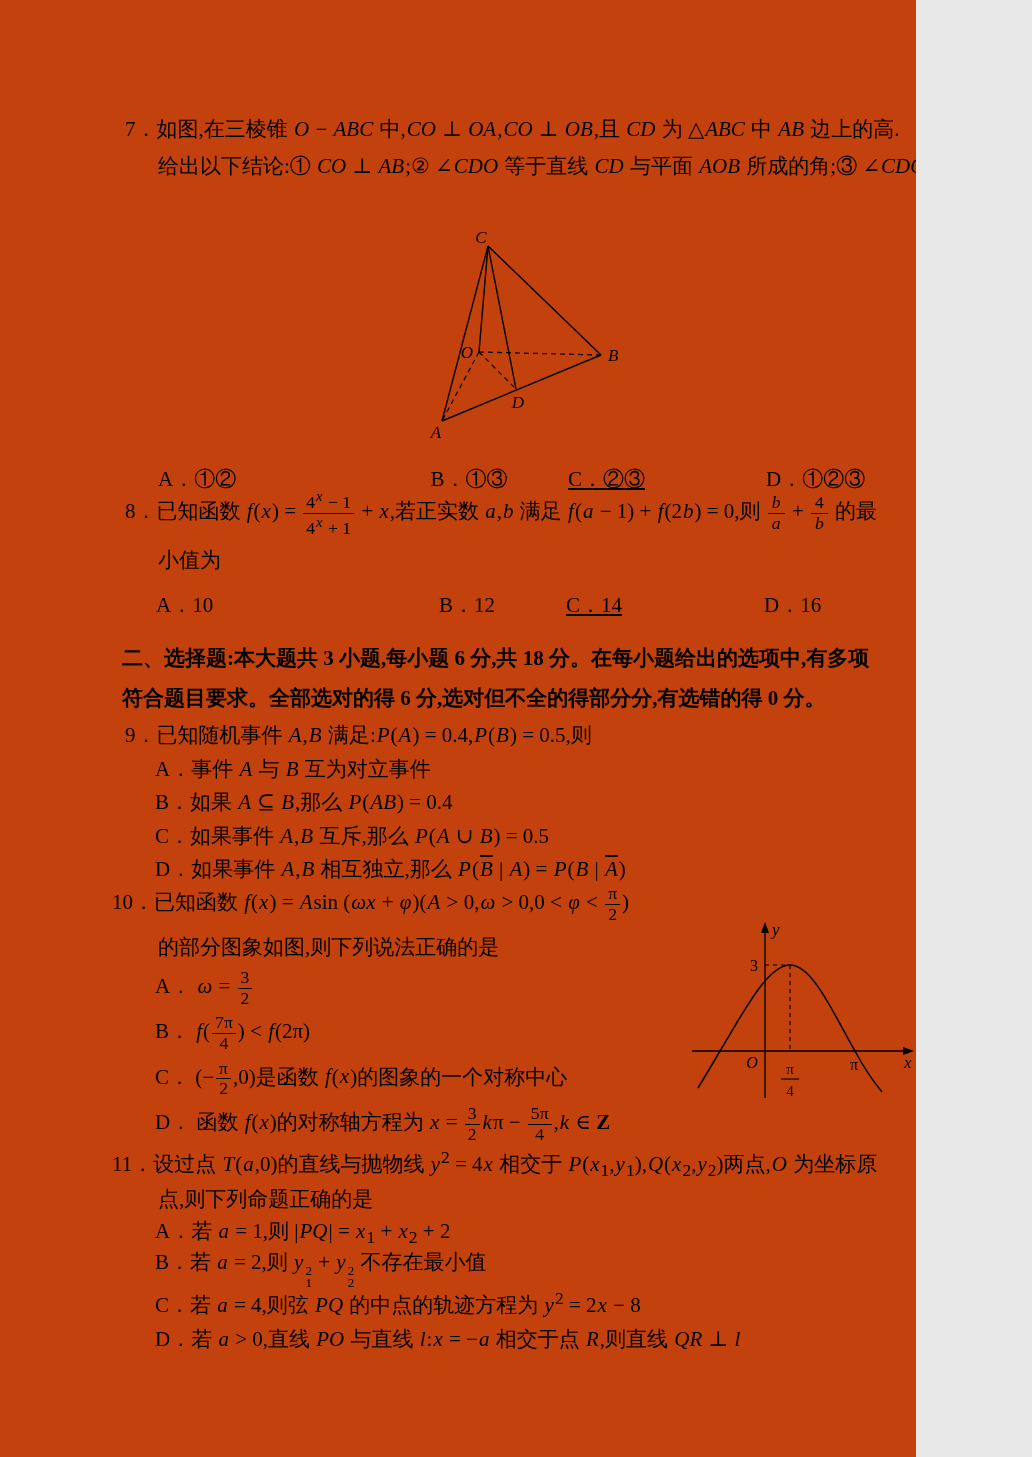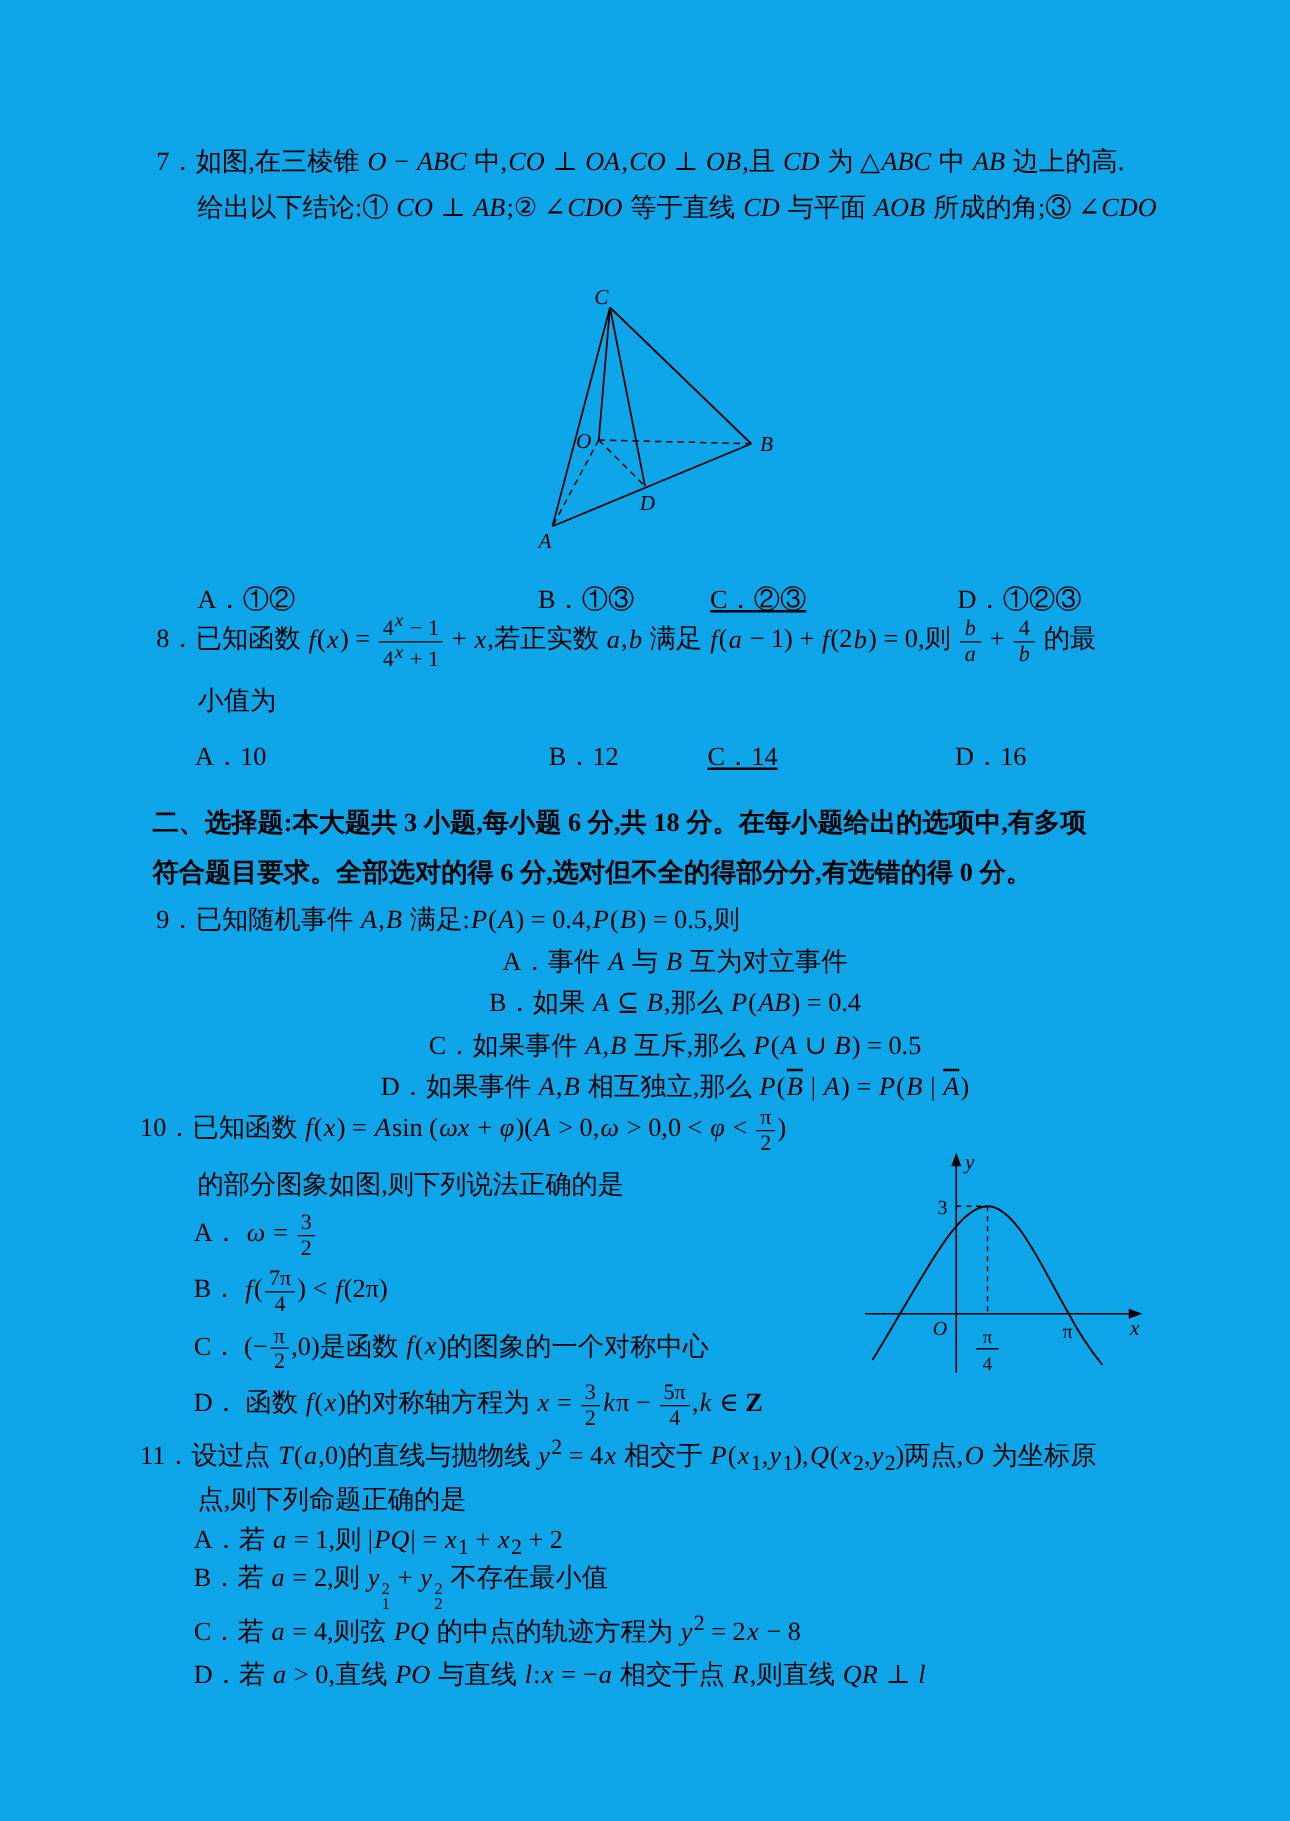--- a/index.html
+++ b/index.html
@@ -1,22 +1,22 @@
 <!DOCTYPE html>
 <html><head>
 <meta charset="utf-8">
 <style>
   html,body{margin:0;padding:0;background:#e8e8e8;}
-  .page{position:relative;width:1032px;height:1457px;background:#0ea5e9;color:#000;
+  .page{position:relative;width:916px;height:1457px;background:#c2410c;color:#000;
         font-family:"Liberation Serif","DejaVu Serif",serif;font-size:21px;overflow:hidden;}
   .abs{position:absolute;}
   .line{display:flex;align-items:center;}
   .line > span{white-space:nowrap;display:inline;}
   .ind33{margin-left:33px;}
-  .ind30{margin-left:30px;justify-content:center;}
+  .ind30{margin-left:30px;}
   .ind46{margin-left:46px;}
   .ind43{margin-left:43px;}
   .bold{font-weight:700;}
   i{font-style:italic;padding:0 1px;}
   .frac{display:inline-block;vertical-align:middle;text-align:center;line-height:1.1;font-size:0.84em;margin:0 2px;}
   .frac .n{display:block;border-bottom:1.3px solid #000;padding:0 3px;}
   .frac .d{display:block;padding:0 3px;}
   .ovl{text-decoration:overline;}
   .ss{display:inline-flex;flex-direction:column;line-height:0.9;font-size:0.62em;vertical-align:-0.5em;margin:0 1px;}
   .optrow{position:absolute;display:flex;align-items:center;}

